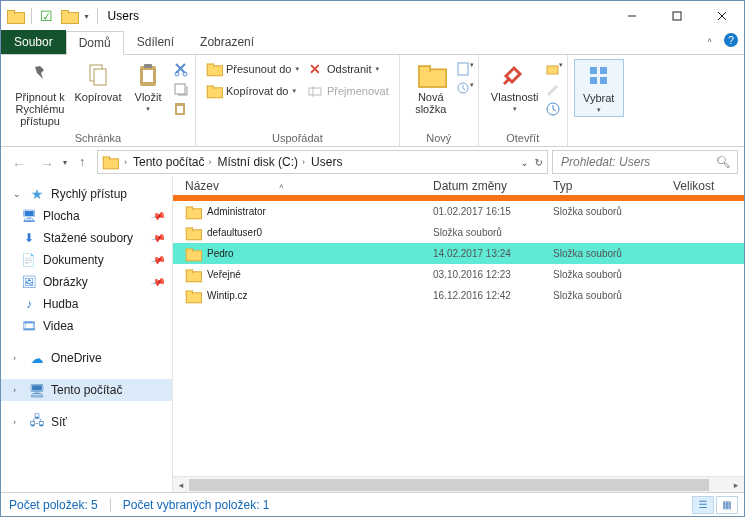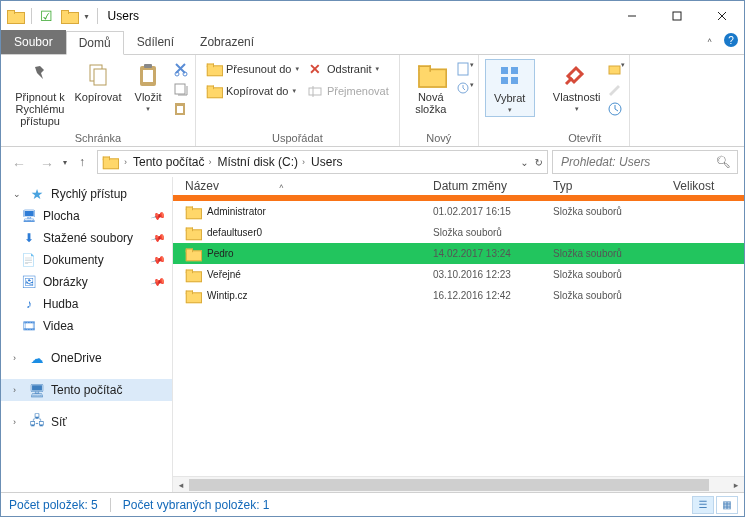--- a/index.html
+++ b/index.html
@@ -14,21 +14,21 @@
   .qa-dd { font-size:8px; color:#555; }
   .tb-title { flex: 0 0 auto; padding-left: 4px; }
   .tb-spacer { flex: 1; }
   .tb-controls { display: flex; }
   .tb-btn { width: 45px; height: 30px; display: flex; align-items: center; justify-content: center; font-size: 12px; color:#222;}
   .tb-btn svg { width:10px; height:10px; }
   .qa-dn { font-size:8px; color:#555; padding-right:6px; }
 
   .tabbar { height: 24px; display: flex; align-items: flex-end; border-bottom: 1px solid #d0d0d0; background:#fff; position:relative;}
   .tab { padding: 4px 12px 4px; font-size: 12px; color:#444; border:1px solid transparent; }
-  .tab.active-file { background:#737373; color:#fff; }
+  .tab.active-file { background:#14532d; color:#fff; }
   .tab.active { border:1px solid #d0d0d0; border-bottom:1px solid #fff; background:#fff; position:relative; top:1px;}
   .tabbar .help { position:absolute; right:6px; top:2px; display:flex; align-items:center; gap:6px; color:#444;}
   .help-circle { width:14px; height:14px; border-radius:50%; background:#1979ca; color:#fff; font-size:10px; display:flex; align-items:center; justify-content:center;}
 
   .ribbon { height: 92px; background:#fff; display:flex; border-bottom:1px solid #d0d0d0;}
   .rgroup { border-right:1px solid #e0e0e0; display:flex; flex-direction:column; justify-content:space-between; padding:4px 6px 2px; }
   .rgroup .items { display:flex; align-items:flex-start; }
   .rlabel { text-align:center; font-size:11px; color:#666; padding-top:2px;}
   .big-btn { display:flex; flex-direction:column; align-items:center; justify-content:space-between; width:60px; font-size:11px; color:#333; text-align:center; line-height:1.1; gap:2px; padding-top:2px;}
   .big-btn.narrow { width:50px; }
@@ -76,21 +76,21 @@
 
   .list { flex:1; display:flex; flex-direction:column; }
   .list-head { display:flex; border-bottom:6px solid #f97316; font-size:12px; color:#444; height:24px; align-items:center;}
   .col-n { width:260px; padding-left:12px; display:flex; align-items:center; gap:60px;}
   .col-d { width:120px; }
   .col-t { width:120px; }
   .col-s { flex:1; }
   .sort-caret { font-size:8px; color:#666; }
   .list-rows { flex:1; overflow:auto; }
   .row { display:flex; align-items:center; height:21px; font-size:10px; color:#222;}
-  .row.selected { background:#22c55e; }
+  .row.selected { background:#5eead4; }
   .row .c-n { width:260px; padding-left:12px; display:flex; align-items:center; gap:6px;}
   .row .c-d { width:120px; color:#555;}
   .row .c-t { width:120px; color:#555;}
   .hscroll { height:16px; border-top:1px solid #e5e5e5; background:#f4f4f4; position:relative;}
   .hscroll .thumb { position:absolute; left:16px; top:2px; height:12px; width:520px; background:#cfcfcf; }
   .hscroll .arr { position:absolute; top:0; width:16px; height:16px; display:flex; align-items:center; justify-content:center; font-size:9px; color:#666;}
   .hscroll .arr.l { left:0;} .hscroll .arr.r { right:0;}
 
   .status { height:24px; border-top:1px solid #d0d0d0; display:flex; align-items:center; font-size:12px; color:#1369b9; padding:0 8px; gap:12px; position:relative;}
   .status .sep2 { width:1px; height:14px; background:#ccc; }
@@ -250,65 +250,65 @@
         <div class="mini-ico"><svg width="16" height="16">
               <circle cx="7" cy="7" r="5" fill="none" stroke="#7aa7d9"></circle>
               <path d="M7 4 v3 l2 2" stroke="#7aa7d9" fill="none"></path>
               <text x="14" y="6" font-size="7" fill="#555">▾</text>
             </svg></div>
       </div>
     </div>
     <div class="rlabel">Nový</div>
   </div>
 
+  <div class="rgroup">
+    <div class="items">
+      <div class="big-btn">
+        <div class="big-icon">
+            <svg width="26" height="26">
+              <path d="M4 14 L12 6 L18 12 L10 20 Z" fill="none" stroke="#d64b3a" stroke-width="3"></path>
+              <line x1="2" y1="22" x2="8" y2="16" stroke="#d64b3a" stroke-width="3"></line>
+            </svg>
+          </div>
+        <span>Vlastnosti</span>
+        <span class="dd-caret">▾</span>
+      </div>
+      <div class="mini-col">
+        <div class="mini-ico"><svg width="16" height="16">
+              <rect x="2" y="5" width="11" height="8" fill="#ffd76a" stroke="#d9a93a"></rect>
+              <text x="14" y="6" font-size="7" fill="#555">▾</text>
+            </svg></div>
+        <div class="mini-ico" style="opacity:.5"><svg width="16" height="16">
+              <path d="M2 13 L11 4 L13 6 L4 15 Z" fill="#bbb"></path>
+            </svg></div>
+        <div class="mini-ico"><svg width="16" height="16">
+              <circle cx="8" cy="8" r="6" fill="none" stroke="#4a8fce"></circle>
+              <path d="M8 4 v4 l3 2" stroke="#4a8fce" fill="none"></path>
+            </svg></div>
+      </div>
+    </div>
+    <div class="rlabel">Otevřít</div>
+  </div>
+
   <div class="rgroup" style="border-right:none">
     <div class="items">
       <div class="big-btn narrow sel-outline">
         <div class="big-icon">
             <svg width="24" height="24">
               <rect x="3" y="3" width="7" height="7" fill="#6aa7e8"></rect>
               <rect x="13" y="3" width="7" height="7" fill="#6aa7e8"></rect>
               <rect x="3" y="13" width="7" height="7" fill="#6aa7e8"></rect>
               <rect x="13" y="13" width="7" height="7" fill="#6aa7e8"></rect>
             </svg>
           </div>
         <span>Vybrat</span>
         <span class="dd-caret">▾</span>
       </div>
     </div>
     <div class="rlabel"></div>
-  </div>
-
-  <div class="rgroup">
-    <div class="items">
-      <div class="big-btn">
-        <div class="big-icon">
-            <svg width="26" height="26">
-              <path d="M4 14 L12 6 L18 12 L10 20 Z" fill="none" stroke="#d64b3a" stroke-width="3"></path>
-              <line x1="2" y1="22" x2="8" y2="16" stroke="#d64b3a" stroke-width="3"></line>
-            </svg>
-          </div>
-        <span>Vlastnosti</span>
-        <span class="dd-caret">▾</span>
-      </div>
-      <div class="mini-col">
-        <div class="mini-ico"><svg width="16" height="16">
-              <rect x="2" y="5" width="11" height="8" fill="#ffd76a" stroke="#d9a93a"></rect>
-              <text x="14" y="6" font-size="7" fill="#555">▾</text>
-            </svg></div>
-        <div class="mini-ico" style="opacity:.5"><svg width="16" height="16">
-              <path d="M2 13 L11 4 L13 6 L4 15 Z" fill="#bbb"></path>
-            </svg></div>
-        <div class="mini-ico"><svg width="16" height="16">
-              <circle cx="8" cy="8" r="6" fill="none" stroke="#4a8fce"></circle>
-              <path d="M8 4 v4 l3 2" stroke="#4a8fce" fill="none"></path>
-            </svg></div>
-      </div>
-    </div>
-    <div class="rlabel">Otevřít</div>
   </div>
 </div>
 
 <div class="addrbar">
   <div class="nav-arrow">←</div>
   <div class="nav-arrow">→</div>
   <div class="nav-recent">▾</div>
   <div class="nav-up">↑</div>
   <div class="path-box">
     <span class="folder-glyph" style="transform:scale(.9)"></span>

